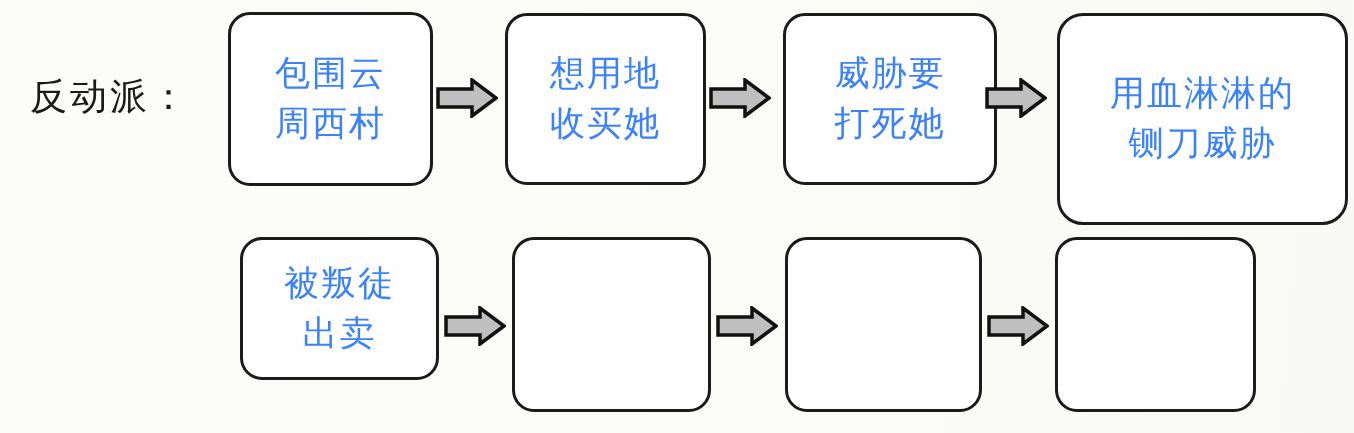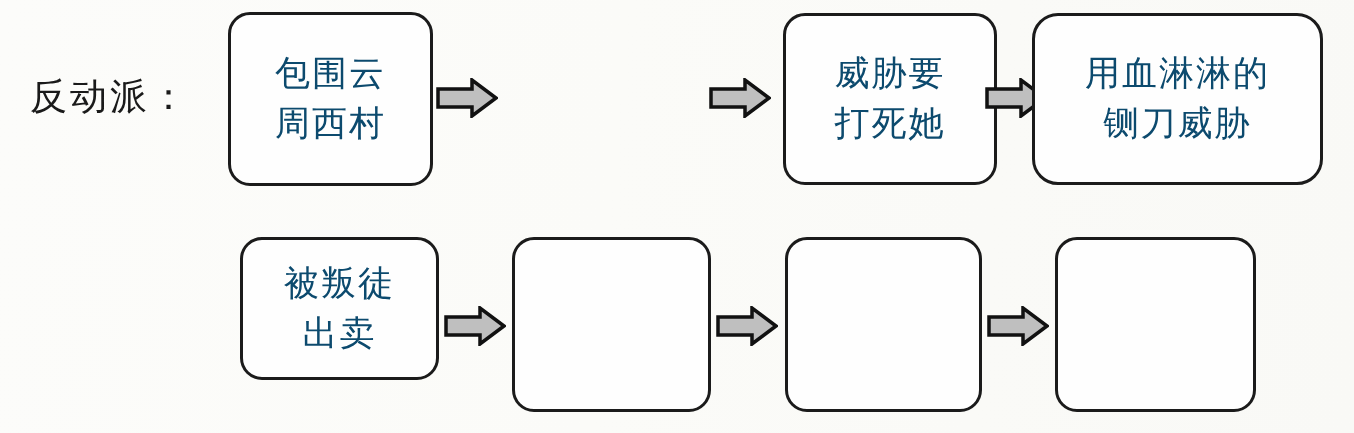--- a/index.html
+++ b/index.html
@@ -63,32 +63,32 @@
     flex-direction: column;
     align-items: center;
     justify-content: center;
     z-index: 2;
   }
   .node .node-text {
     font-family: "DejaVu Serif", "Liberation Serif", serif;
     font-size: 35px;
     line-height: 1.42;
     letter-spacing: 2px;
-    color: #0c4a6e;
+    color: #3b82f6;
     text-align: center;
     white-space: pre-line;
     padding: 0 6px;
   }
   .node.empty .node-text { min-height: 0; }
 
   
   .r1-n1 { left: 228px; top: 12px;  width: 205px; height: 174px; }
   .r1-n2 { left: 505px; top: 13px;  width: 201px; height: 172px; }
   .r1-n3 { left: 783px; top: 13px;  width: 214px; height: 172px; }
-  .r1-n4 { left: 1032px; top: 13px; width: 291px; height: 172px; border-radius: 26px; }
+  .r1-n4 { left: 1057px; top: 13px; width: 291px; height: 212px; border-radius: 26px; }
 
   
   .r2-n1 { left: 240px; top: 20px;  width: 199px; height: 143px; }
   .r2-n2 { left: 512px; top: 20px;  width: 199px; height: 175px; }
   .r2-n3 { left: 785px; top: 20px;  width: 197px; height: 175px; }
   .r2-n4 { left: 1055px; top: 20px; width: 201px; height: 175px; }
 
   
   .arrow {
     position: absolute;
@@ -117,20 +117,24 @@
       <div class="node-text">包围云
 周西村</div>
     </div>
 
     <div class="arrow r1-a1">
       <svg width="62" height="40" viewBox="0 0 62 40">
         <path d="M2,11 L36,11 L36,2 L60,20 L36,38 L36,29 L2,29 Z" fill="#bfbfbf" stroke="#111111" stroke-width="3.5" stroke-linejoin="miter"></path>
       </svg>
     </div>
 
+    <div class="node r1-n2">
+      <div class="node-text">想用地
+收买她</div>
+    </div>
 
     <div class="arrow r1-a2">
       <svg width="62" height="40" viewBox="0 0 62 40">
         <path d="M2,11 L36,11 L36,2 L60,20 L36,38 L36,29 L2,29 Z" fill="#bfbfbf" stroke="#111111" stroke-width="3.5" stroke-linejoin="miter"></path>
       </svg>
     </div>
 
     <div class="node r1-n3">
       <div class="node-text">威胁要
 打死她</div>

